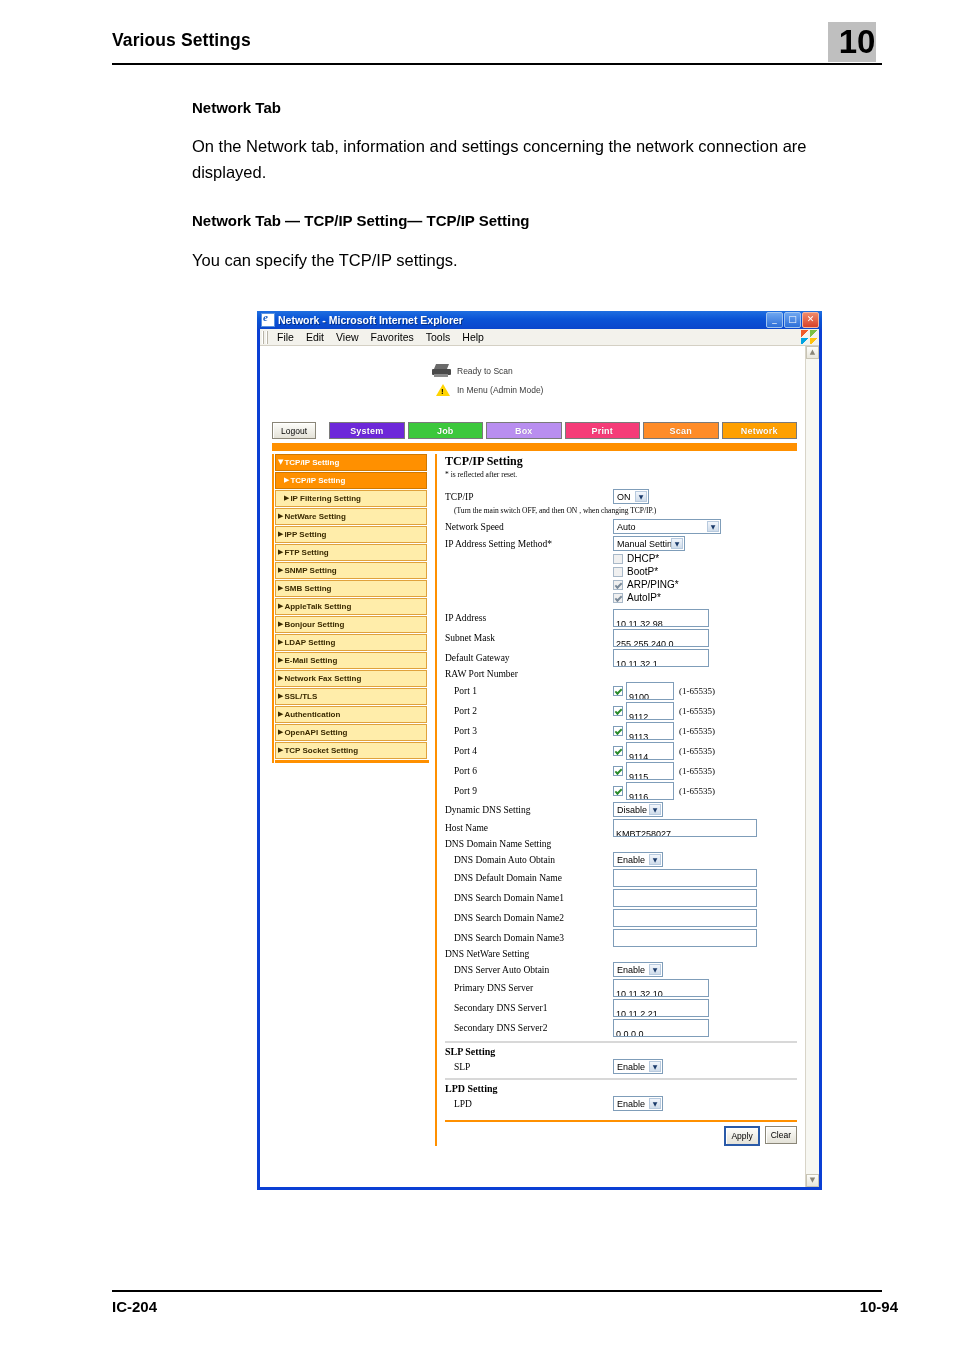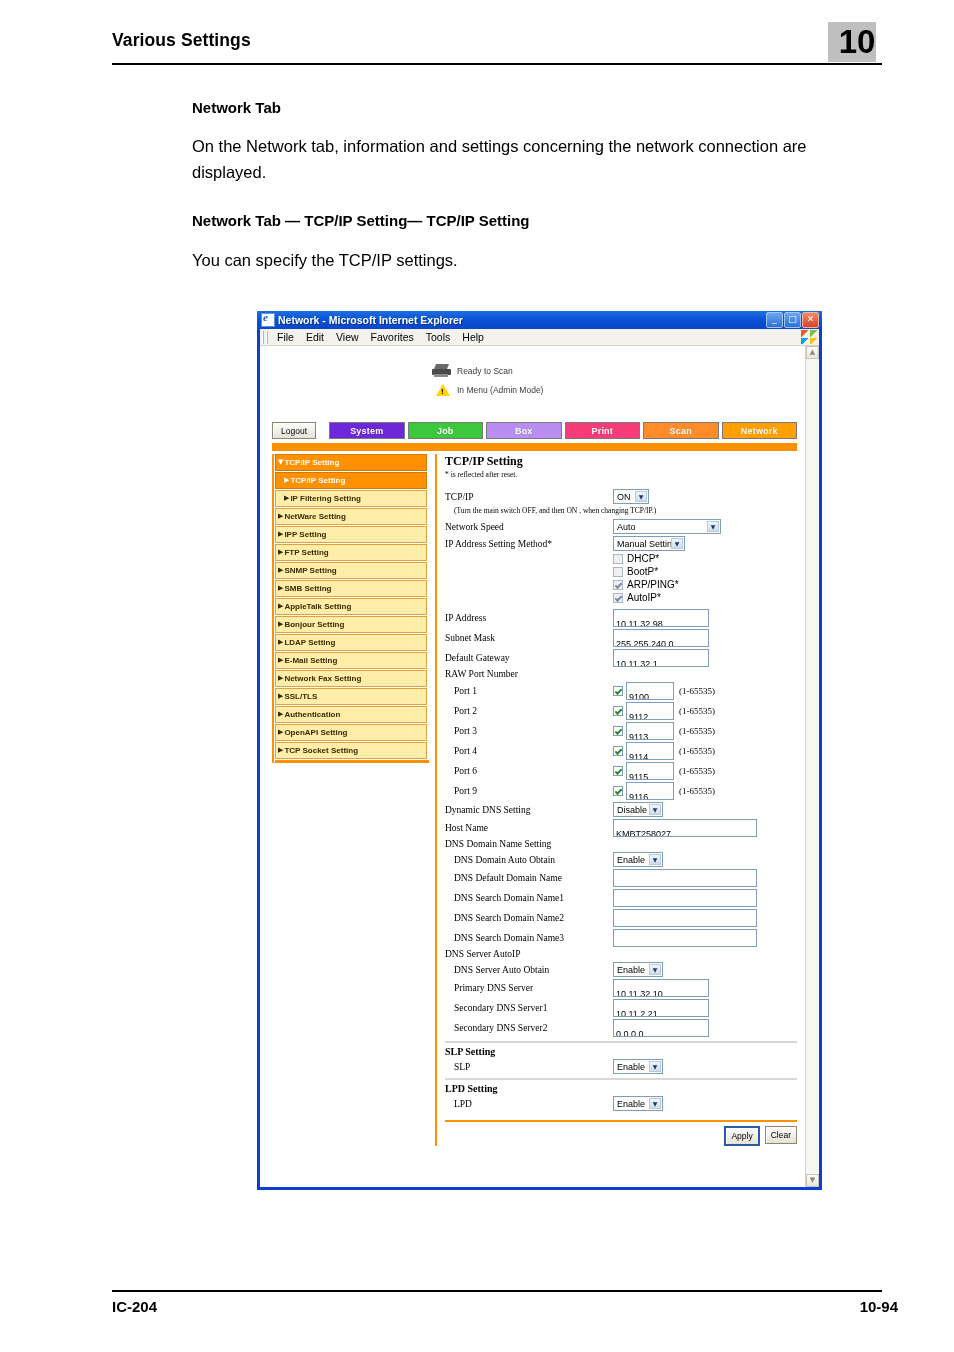--- a/index.html
+++ b/index.html
@@ -851,21 +851,21 @@
         </div>
         <div class="row tight">
           <div class="lbl i2">DNS Search Domain Name2</div>
           <div class="txt w-dom"></div>
         </div>
         <div class="row tight">
           <div class="lbl i2">DNS Search Domain Name3</div>
           <div class="txt w-dom"></div>
         </div>
 
-        <div class="plain">DNS Server AutoIP</div>
+        <div class="plain">DNS NetWare Setting</div>
 
         <div class="row tight">
           <div class="lbl i2">DNS Server Auto Obtain</div>
           <div class="sel w-en">
             <span>Enable</span>
             <span class="caret">▼</span>
           </div>
         </div>
         <div class="row tight">
           <div class="lbl i2">Primary DNS Server</div>

